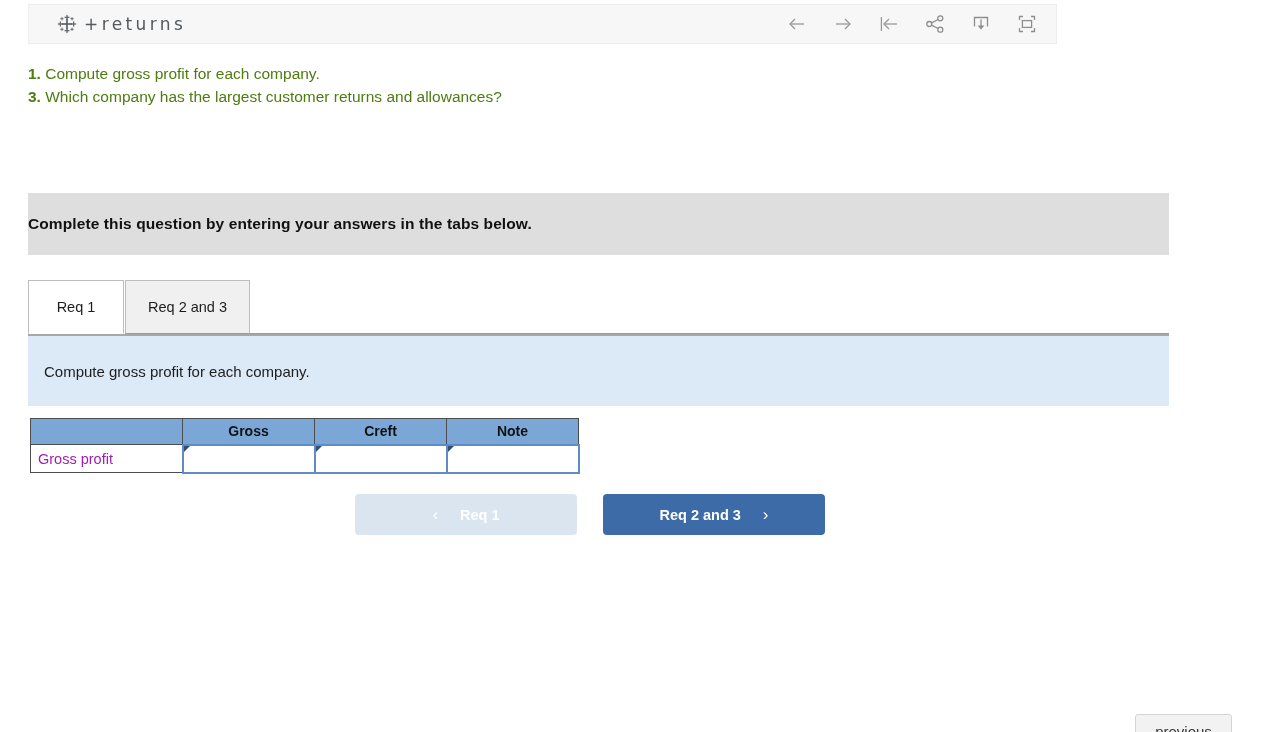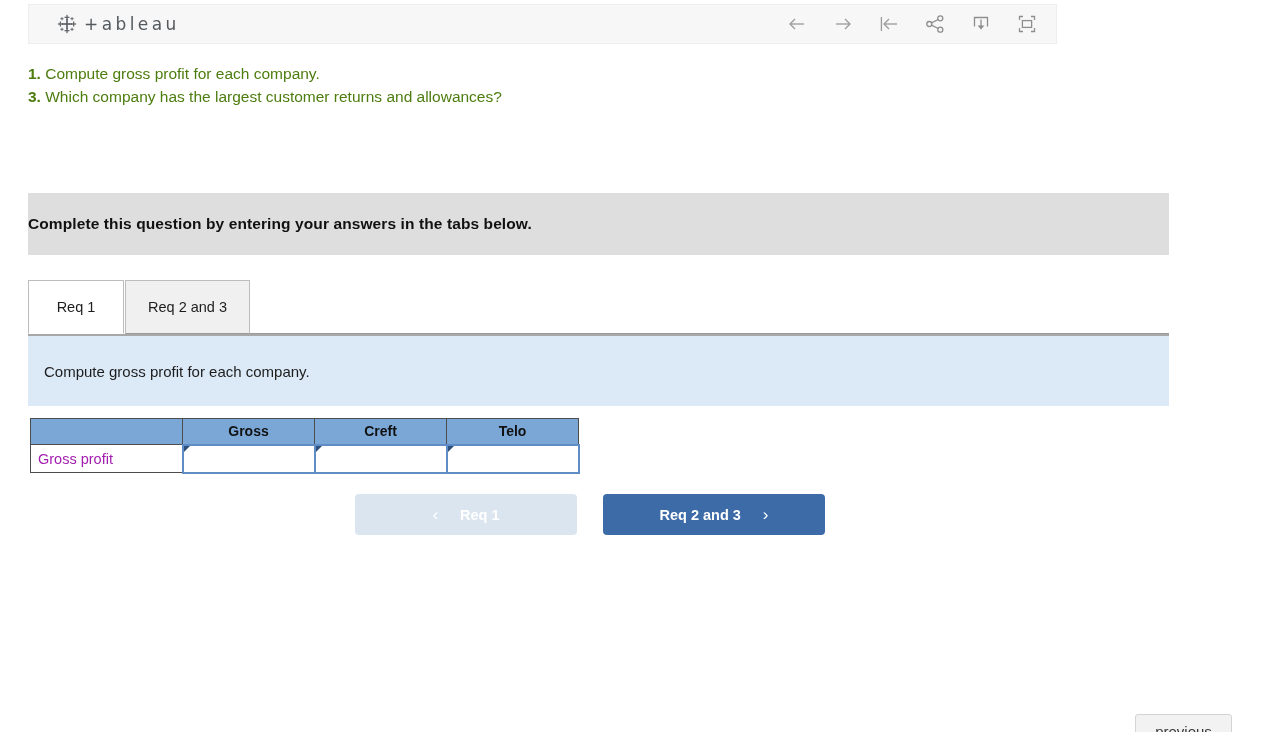--- a/index.html
+++ b/index.html
@@ -300,21 +300,21 @@
         <rect x="5.0" y="3.4" width="0.95" height="3.6"></rect>
         <rect x="3.67" y="4.72" width="3.6" height="0.95"></rect>
         <rect x="16.05" y="3.4" width="0.95" height="3.6"></rect>
         <rect x="14.73" y="4.72" width="3.6" height="0.95"></rect>
         <rect x="5.0" y="15.0" width="0.95" height="3.6"></rect>
         <rect x="3.67" y="16.33" width="3.6" height="0.95"></rect>
         <rect x="16.05" y="15.0" width="0.95" height="3.6"></rect>
         <rect x="14.73" y="16.33" width="3.6" height="0.95"></rect>
       </svg>
     </span>
-    <span class="brand-word">+ableau</span>
+    <span class="brand-word">+returns</span>
   </div>
 
   <div class="toolbar-icons">
 
     <button class="tb-btn">
       <span>
         <svg width="22" height="22" viewBox="0 0 22 22" fill="none" stroke="#9a9a9a" stroke-width="1.3">
           <path d="M18 11 H4"></path>
             <path d="M9 6 L4 11 L9 16"></path>
         </svg>
@@ -403,21 +403,21 @@
 <div class="req-panel">
   <div class="req-panel-text">Compute gross profit for each company.</div>
 </div>
 
 <table class="answer-table">
   <thead>
     <tr>
       <th class="corner-cell"></th>
       <th class="co-col">Gross</th>
       <th class="co-col">Creft</th>
-      <th class="co-col">Telo</th>
+      <th class="co-col">Note</th>
     </tr>
   </thead>
   <tbody>
     <tr>
       <td class="row-label">Gross profit</td>
       <td class="entry-cell">
         <span class="marker"></span>
         <input type="text" value="" style="">
       </td>
       <td class="entry-cell">

